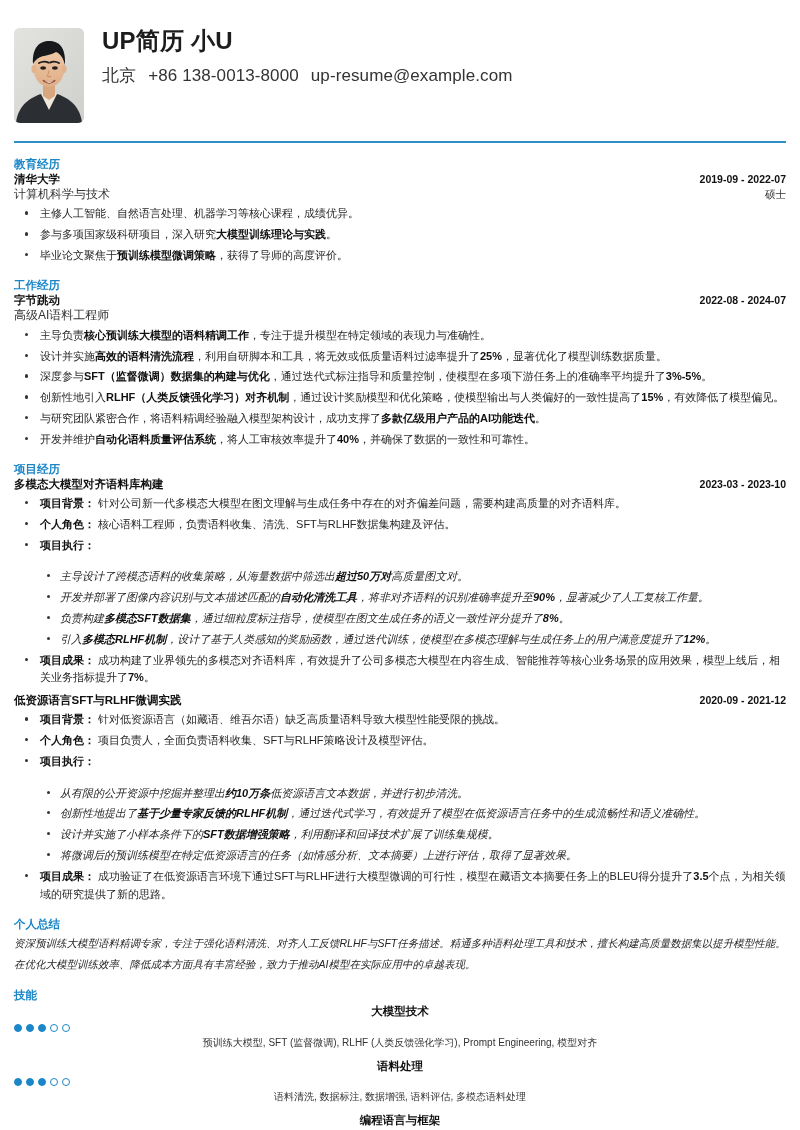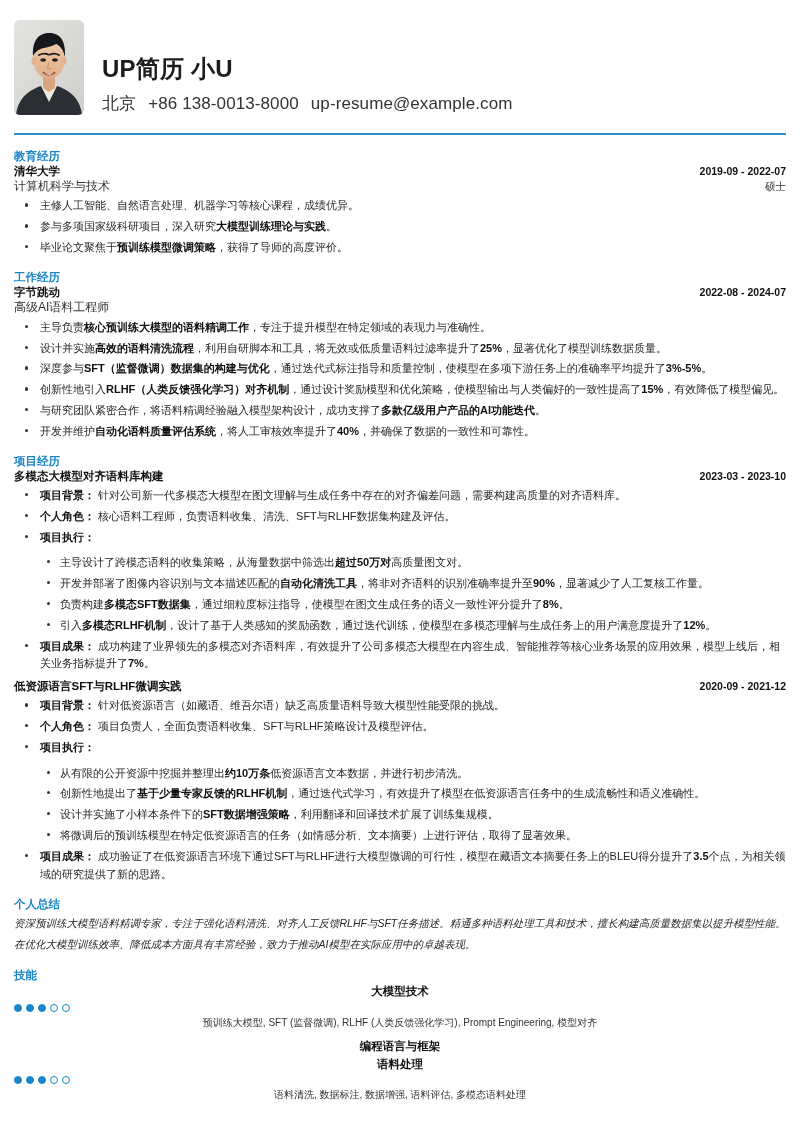--- a/index.html
+++ b/index.html
@@ -12,22 +12,22 @@
     font-family: "Liberation Sans", "DejaVu Sans", sans-serif;
     color: #222222;
     overflow: hidden;
     position: relative;
   }
   .page { padding: 0 14px; }
 
   
   .header {
     display: flex;
-    align-items: flex-end;
-    padding: 20px 0 14px 0;
+    align-items: flex-start;
+    padding: 28px 0 14px 0;
     gap: 18px;
   }
   .photo {
     width: 70px; height: 95px;
     border-radius: 6px;
     overflow: hidden;
     flex: 0 0 auto;
     background: #d9d9d6;
     position: relative;
   }
@@ -113,21 +113,22 @@
   }
   ul.bul > li::before {
     content: "";
     position: absolute;
     left: 11px; top: 6px;
     width: 3.4px; height: 3.4px;
     border-radius: 50%;
     background: #333333;
   }
   ul.bul.sub {
-    margin-top: 8px;
+    margin-top: 14px;
+    font-style: italic;
   }
   ul.bul.sub > li {
     padding-left: 20px;
     margin-bottom: 3px;
   }
   ul.bul.sub > li::before {
     left: 7px; top: 6px;
     width: 3px; height: 3px;
   }
   .li-label { font-weight: 700; color: #111111; }
@@ -315,29 +316,29 @@
           <div class="dots">
             <span class="dot on"></span>
             <span class="dot on"></span>
             <span class="dot on"></span>
             <span class="dot"></span>
             <span class="dot"></span>
           </div>
           <div class="skill-items">预训练大模型, SFT (监督微调), RLHF (人类反馈强化学习), Prompt Engineering, 模型对齐</div>
         </div>
         <div class="skill-block">
-          <div class="skill-name">编程语言与框架</div>
-        </div>
-        <div class="skill-block">
           <div class="skill-name">语料处理</div>
           <div class="dots">
             <span class="dot on"></span>
             <span class="dot on"></span>
             <span class="dot on"></span>
             <span class="dot"></span>
             <span class="dot"></span>
           </div>
           <div class="skill-items">语料清洗, 数据标注, 数据增强, 语料评估, 多模态语料处理</div>
         </div>
+        <div class="skill-block">
+          <div class="skill-name">编程语言与框架</div>
+        </div>
       </div>
   </div>
 
 </div>
 
 </body></html>

